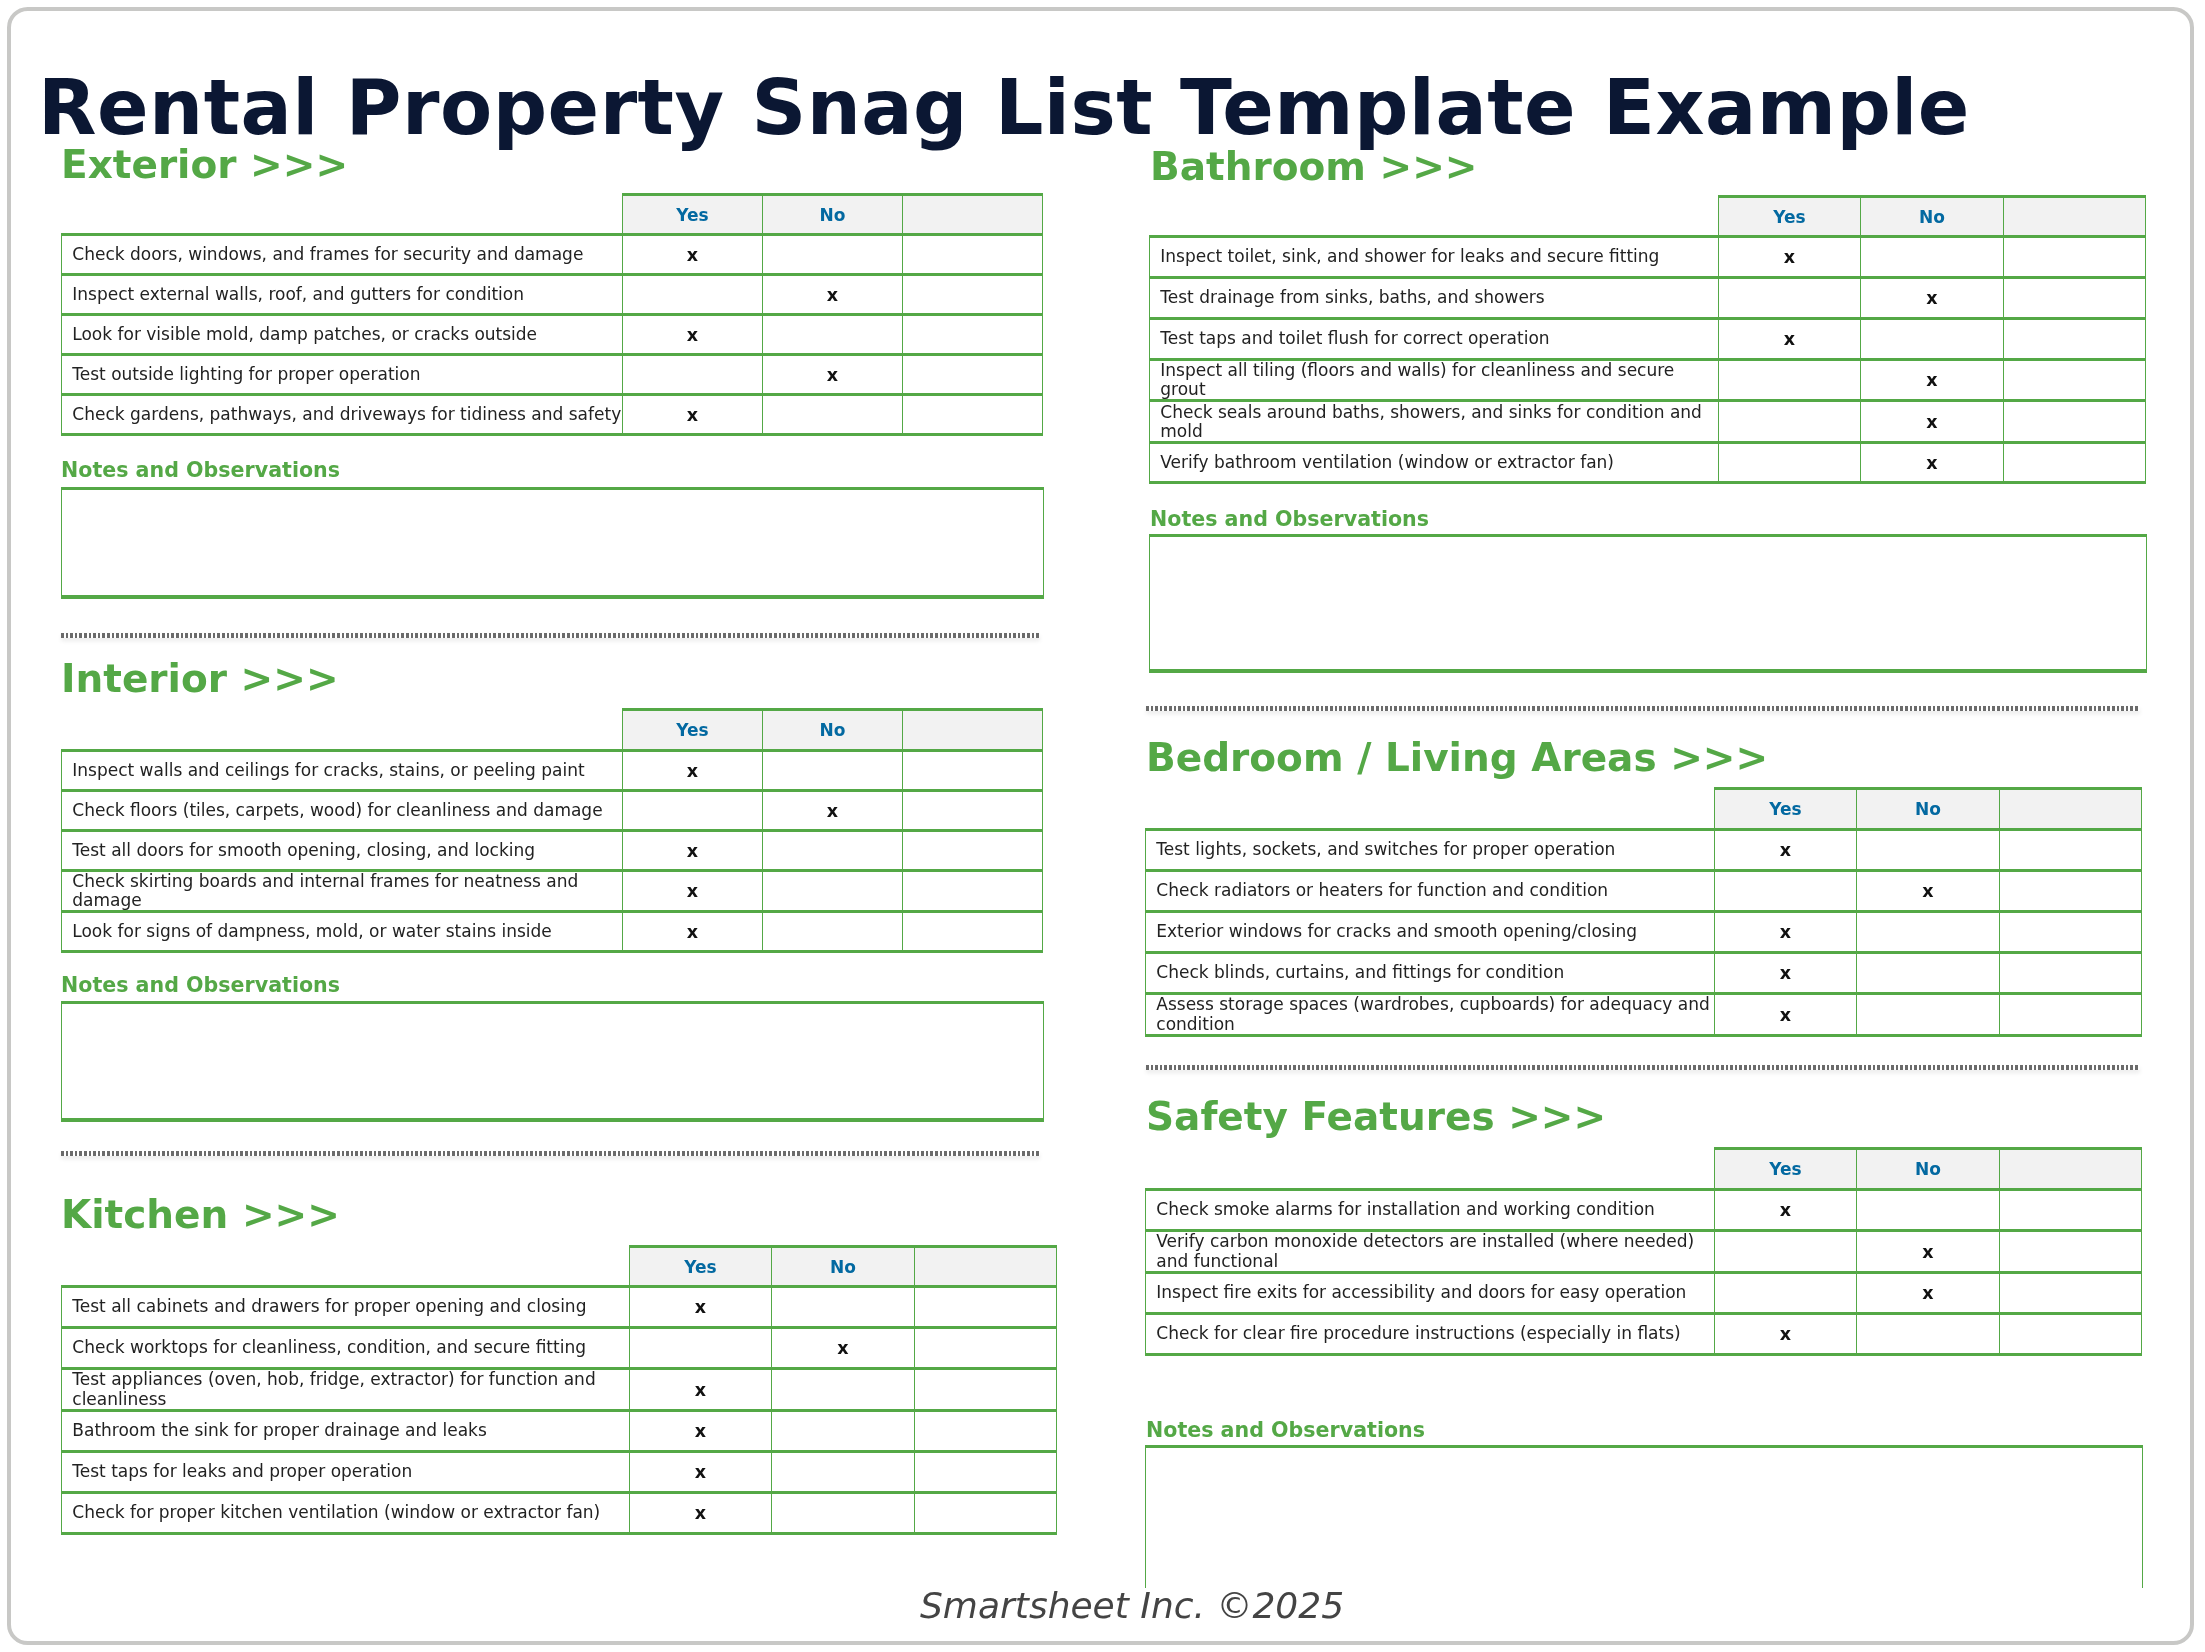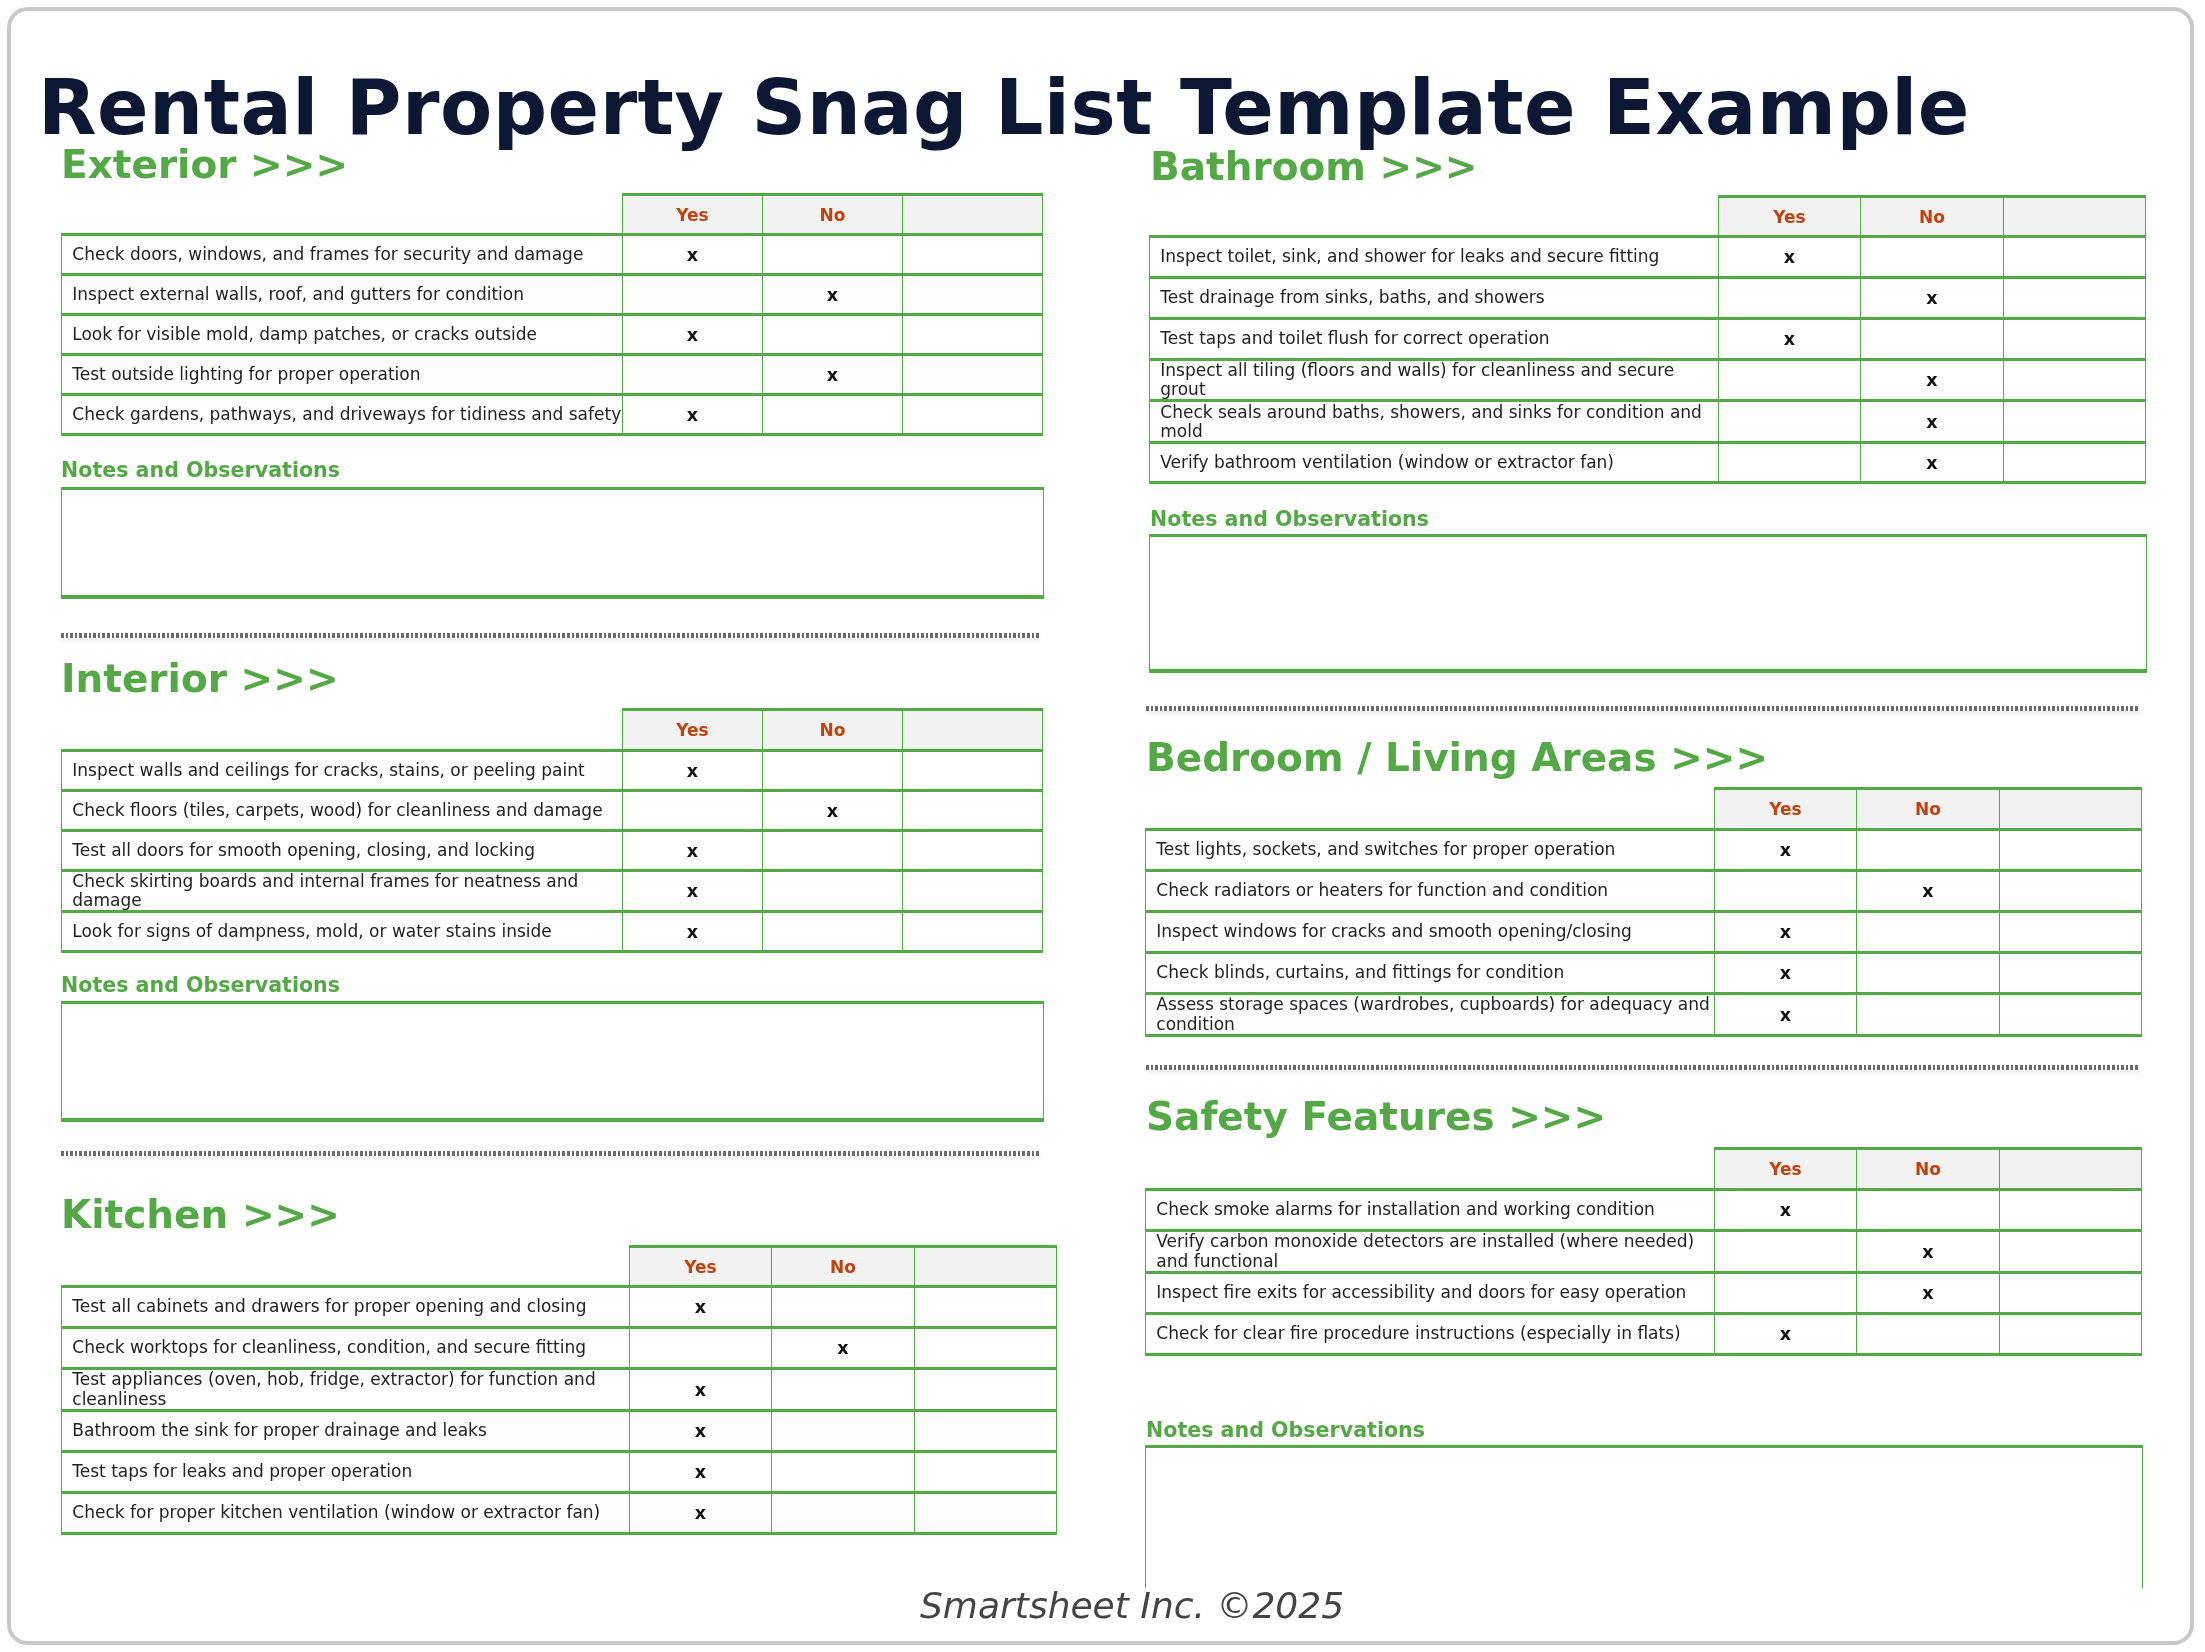--- a/index.html
+++ b/index.html
@@ -7,21 +7,21 @@
   .frame { position:absolute; left:7.2px; top:7.2px; width:2187px; height:1638px; border:4.1px solid #c8c8c6; border-radius:20.6px; box-sizing:border-box; background:#fff; }
   .title { position:absolute; left:38px; top:27px; font-size:76px; font-weight:bold; color:#0b1733; letter-spacing:0.5px; white-space:nowrap; line-height:1;margin-top:43px; }
   .sec-head { position:absolute; font-size:39px; font-weight:bold; color:#54a846; white-space:nowrap; line-height:1; }
   .notes-label { position:absolute; font-size:20.6px; font-weight:bold; color:#54a846; white-space:nowrap; line-height:1; }
   .notes-box { position:absolute; border:1.5px solid #54a846; border-top-width:3.1px; box-sizing:border-box; background:#fff; }
   .notes-box.thick-bottom { border-bottom-width:4.1px; }
   .notes-box.open-bottom { border-bottom:none; }
   .divider { position:absolute; height:5.1px; background-image:repeating-linear-gradient(90deg, #6b6b6b 0 2.6px, transparent 2.6px 4.6px); box-shadow:0 3.1px 4.1px rgba(0,0,0,0.08); }
   table.snag { position:absolute; border-collapse:collapse; table-layout:fixed; }
   table.snag td, table.snag th { box-sizing:border-box; padding:0; }
-  table.snag th { background:#f2f2f2; border-left:1.5px solid #54a846; border-right:1.5px solid #54a846; border-top:3.1px solid #54a846; font-size:17px; font-weight:bold; color:#c2410c; text-align:center; vertical-align:middle; }
+  table.snag th { background:#f2f2f2; border-left:1.5px solid #54a846; border-right:1.5px solid #54a846; border-top:3.1px solid #54a846; font-size:17px; font-weight:bold; color:#0369a1; text-align:center; vertical-align:middle; }
   table.snag th.empty-head { background:transparent; border:none; }
   table.snag td { border:1.5px solid #54a846; border-top-width:3.1px; font-size:17px; color:#222; vertical-align:middle; }
   table.snag tr:last-child td { border-bottom-width:3.1px; }
   table.snag td.desc { padding-left:10.3px; text-align:left; line-height:1.12; }
   table.snag td.mark { text-align:center; font-weight:bold; font-size:17.5px; color:#111; }
   .footer { position:absolute; left:920px; top:1588px; font-size:36px; font-style:italic; color:#444; white-space:nowrap; line-height:1; }
 </style>
 </head>
 <body>
 
@@ -273,21 +273,21 @@
       <td class="mark"></td>
       <td class="mark"></td>
     </tr>
     <tr style="height:41px;">
       <td class="desc">Check radiators or heaters for function and condition</td>
       <td class="mark"></td>
       <td class="mark">x</td>
       <td class="mark"></td>
     </tr>
     <tr style="height:41px;">
-      <td class="desc">Inspect windows for cracks and smooth opening/closing</td>
+      <td class="desc">Exterior windows for cracks and smooth opening/closing</td>
       <td class="mark">x</td>
       <td class="mark"></td>
       <td class="mark"></td>
     </tr>
     <tr style="height:41px;">
       <td class="desc">Check blinds, curtains, and fittings for condition</td>
       <td class="mark">x</td>
       <td class="mark"></td>
       <td class="mark"></td>
     </tr>

